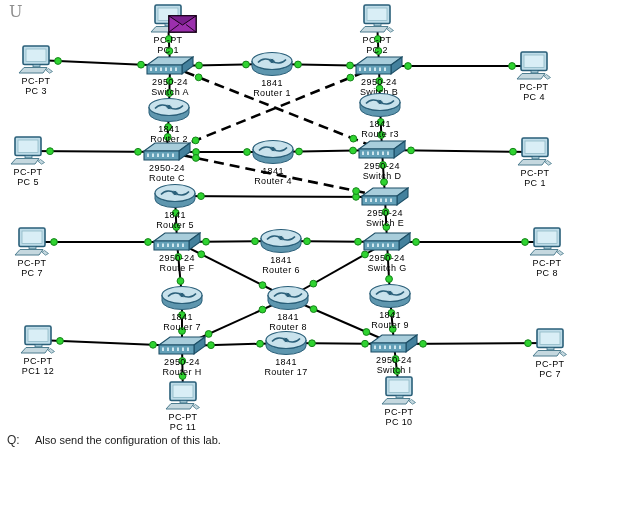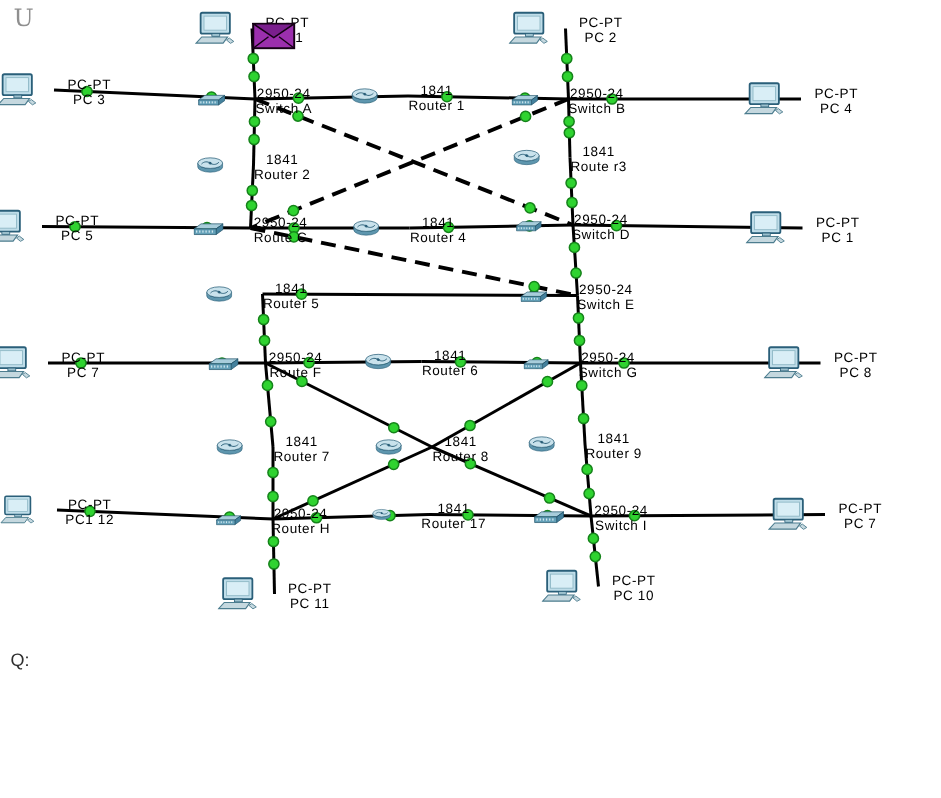--- a/index.html
+++ b/index.html
@@ -3,21 +3,21 @@
 <meta charset="utf-8">
 <style>
   html,body{margin:0;padding:0;background:#fff;}
   #canvas{
     position:relative;width:627px;height:532px;background:#ffffff;
     font-family:"Liberation Sans",sans-serif;overflow:hidden;
   }
   #links-layer{position:absolute;left:0;top:0;z-index:1;}
   .dev{
     position:absolute;z-index:2;width:76px;
-    display:flex;align-items:center;gap:20px;
+    display:flex;flex-direction:column;align-items:center;
   }
   .dev-label{
     font-size:9px;line-height:10px;color:#000;text-align:center;
     letter-spacing:0.4px;margin-top:1px;white-space:nowrap;
   }
   .corner-u{
     position:absolute;left:9px;top:2px;z-index:2;
     font-family:"DejaVu Serif",serif;font-size:16px;color:#8f8f8f;
   }
   .envelope{position:absolute;left:168px;top:15px;z-index:3;}
@@ -154,20 +154,21 @@
   <div class="envelope">
     <svg width="29" height="18" viewBox="0 0 29 18">
       <rect x="0.8" y="0.8" width="27.4" height="16.4" fill="#9b2fad" stroke="#140014" stroke-width="1.4"></rect>
       <polygon points="0.8,0.8 28.2,0.8 14.5,10" fill="#7a1f8d" stroke="#140014" stroke-width="1"></polygon>
       <line x1="0.8" y1="17.2" x2="11" y2="9.5" stroke="#140014" stroke-width="0.9"></line>
       <line x1="28.2" y1="17.2" x2="18" y2="9.5" stroke="#140014" stroke-width="0.9"></line>
     </svg>
   </div>
 
   <div class="q-prefix">Q:</div>
+  <div class="q-line2">Also send the configuration of this lab.</div>
 <div class="dev" style="left: 130px; top: 4px;">
       <svg width="36" height="30" viewBox="0 0 36 30">
  <rect x="5" y="1" width="26" height="18.5" rx="1.5" fill="#bfdde9" stroke="#2a5f79" stroke-width="1.6"></rect>
  <rect x="8" y="4" width="20" height="12.5" fill="#d9eef6" stroke="#8fb8c6" stroke-width="0.8"></rect>
  <rect x="15" y="19.5" width="7" height="2.5" fill="#9cc0cd" stroke="#2a5f79" stroke-width="0.7"></rect>
  <polygon points="6,22.5 29,22.5 25,28 1,28" fill="#c5d8df" stroke="#4d7d8f" stroke-width="1"></polygon>
  <polygon points="30.5,23.5 34.5,26.5 31.5,28.2 28,25.2" fill="#c5d8df" stroke="#4d7d8f" stroke-width="0.8"></polygon>
 </svg>
       <div class="dev-label">
         <div>PC-PT</div>

